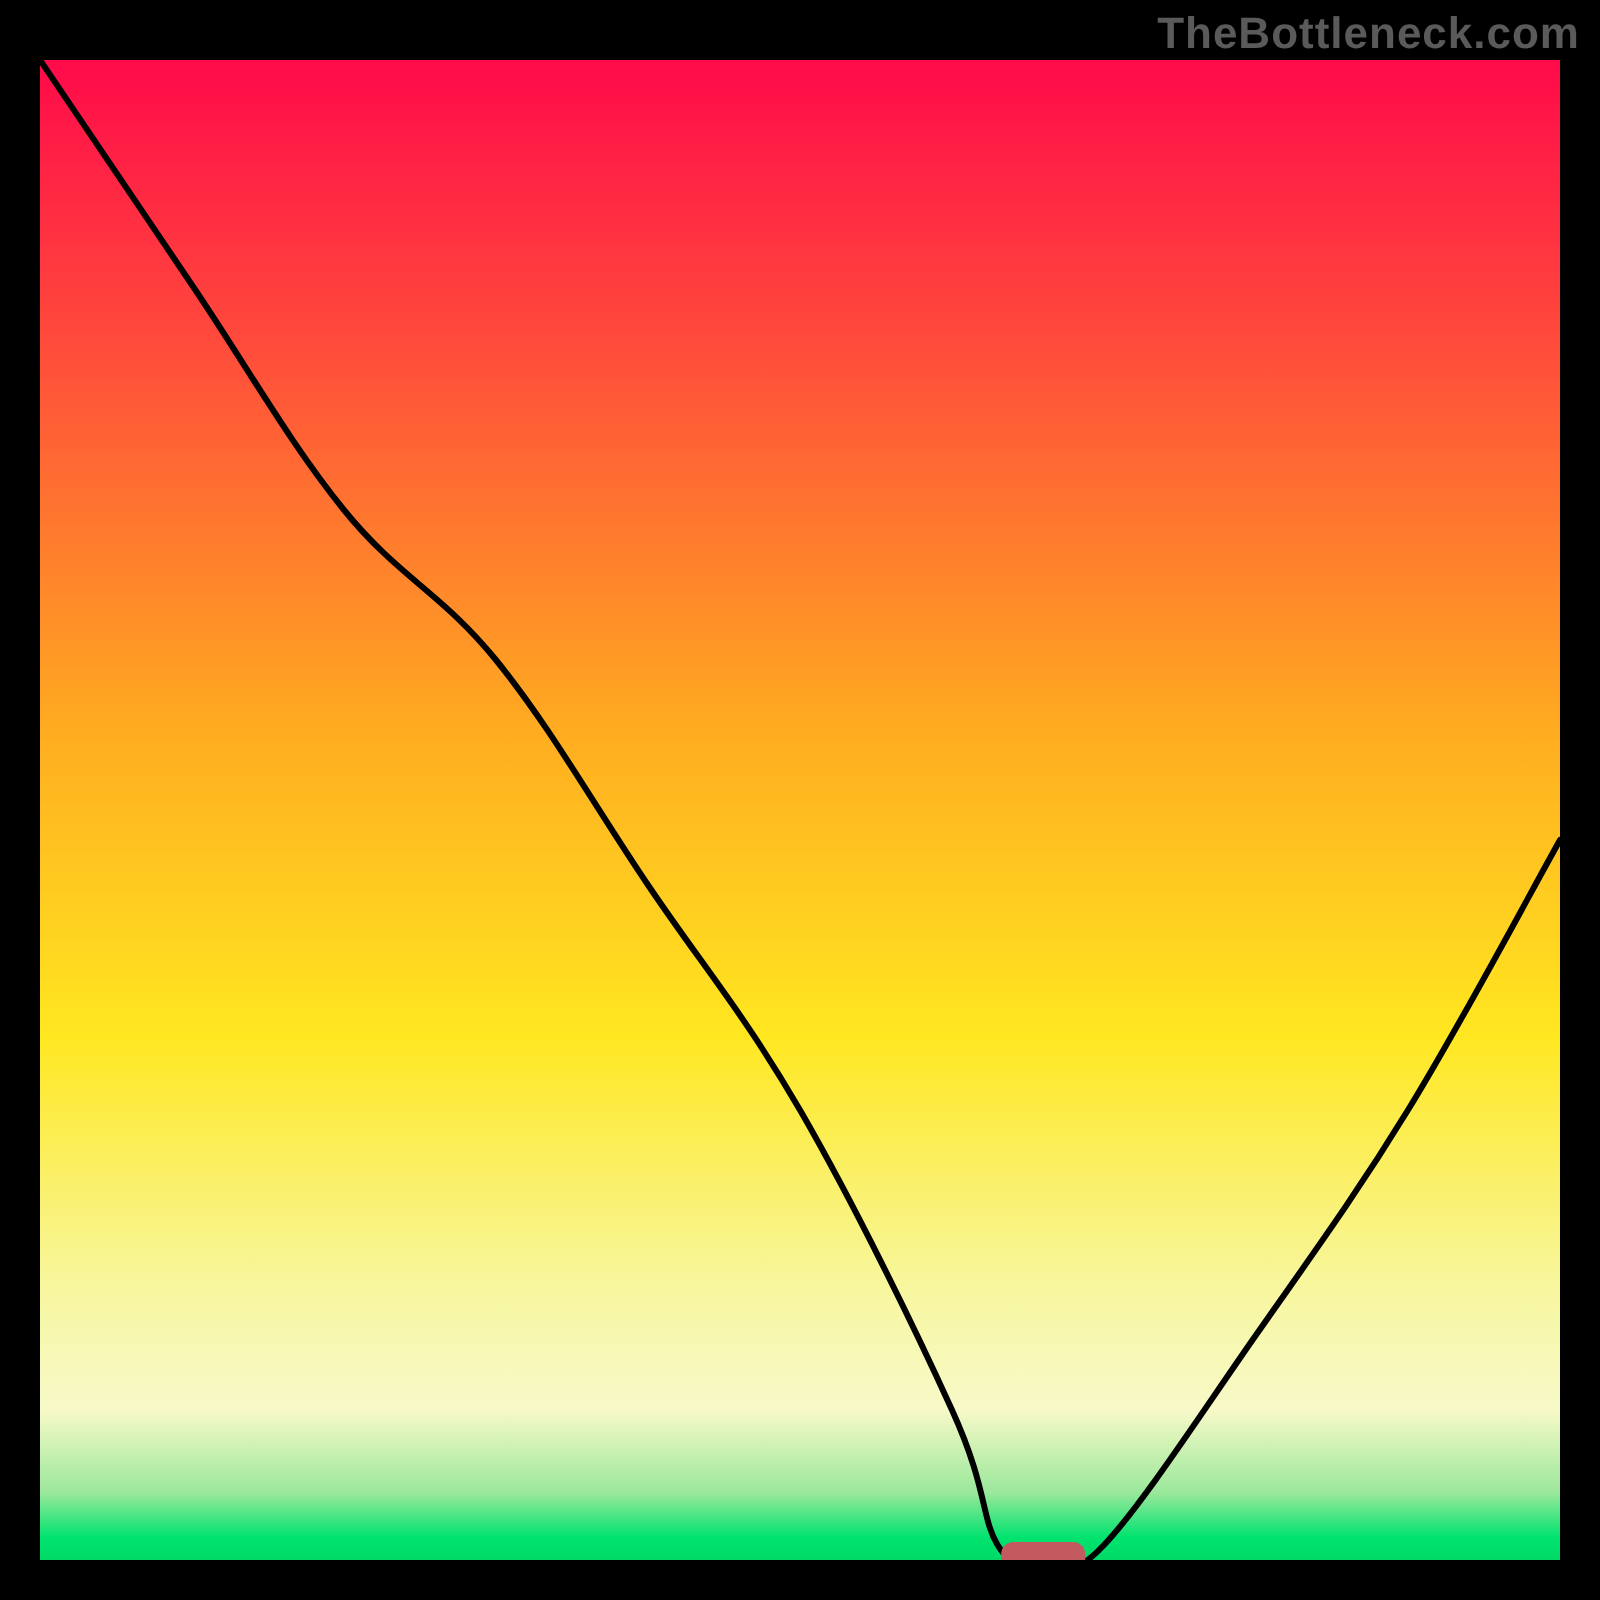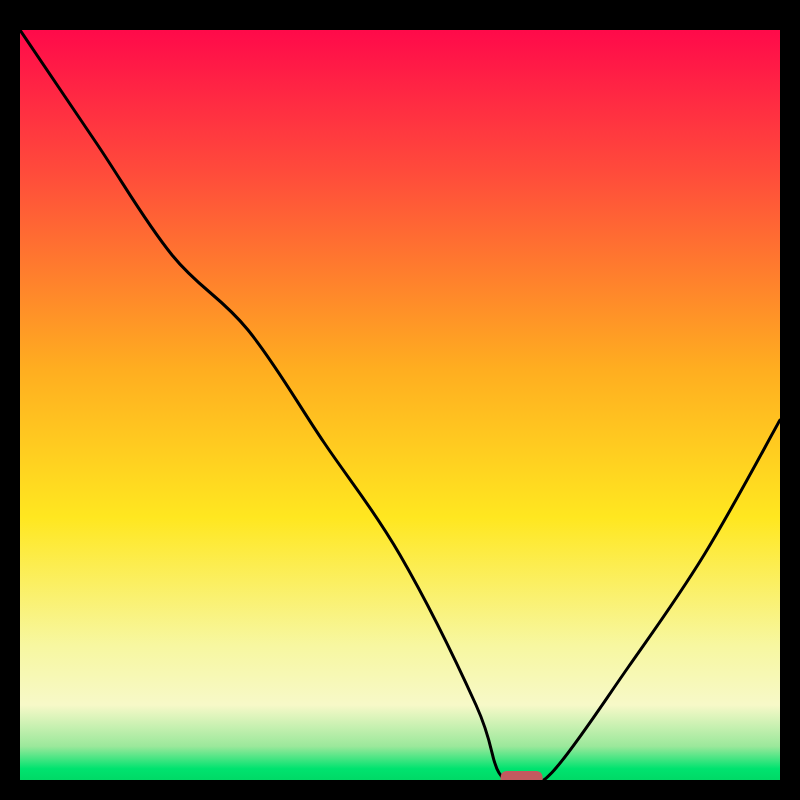--- a/index.html
+++ b/index.html
@@ -37,20 +37,21 @@
   svg {
     display: block;
     width: 100%;
     height: 100%;
   }
 </style>
 </head>
 <body>
 
 <div class="frame">
+  <div class="watermark">TheBottleneck.com</div>
 
   <div class="plot">
     <svg viewBox="0 0 760 750" preserveAspectRatio="none">
       <defs>
         <linearGradient id="bg-grad" x1="0" y1="0" x2="0" y2="1">
         <stop offset="0%" stop-color="#ff0a4a"></stop>
             <stop offset="20%" stop-color="#ff4f3a"></stop>
             <stop offset="45%" stop-color="#ffad20"></stop>
             <stop offset="65%" stop-color="#ffe720"></stop>
             <stop offset="82%" stop-color="#f7f7a0"></stop>

